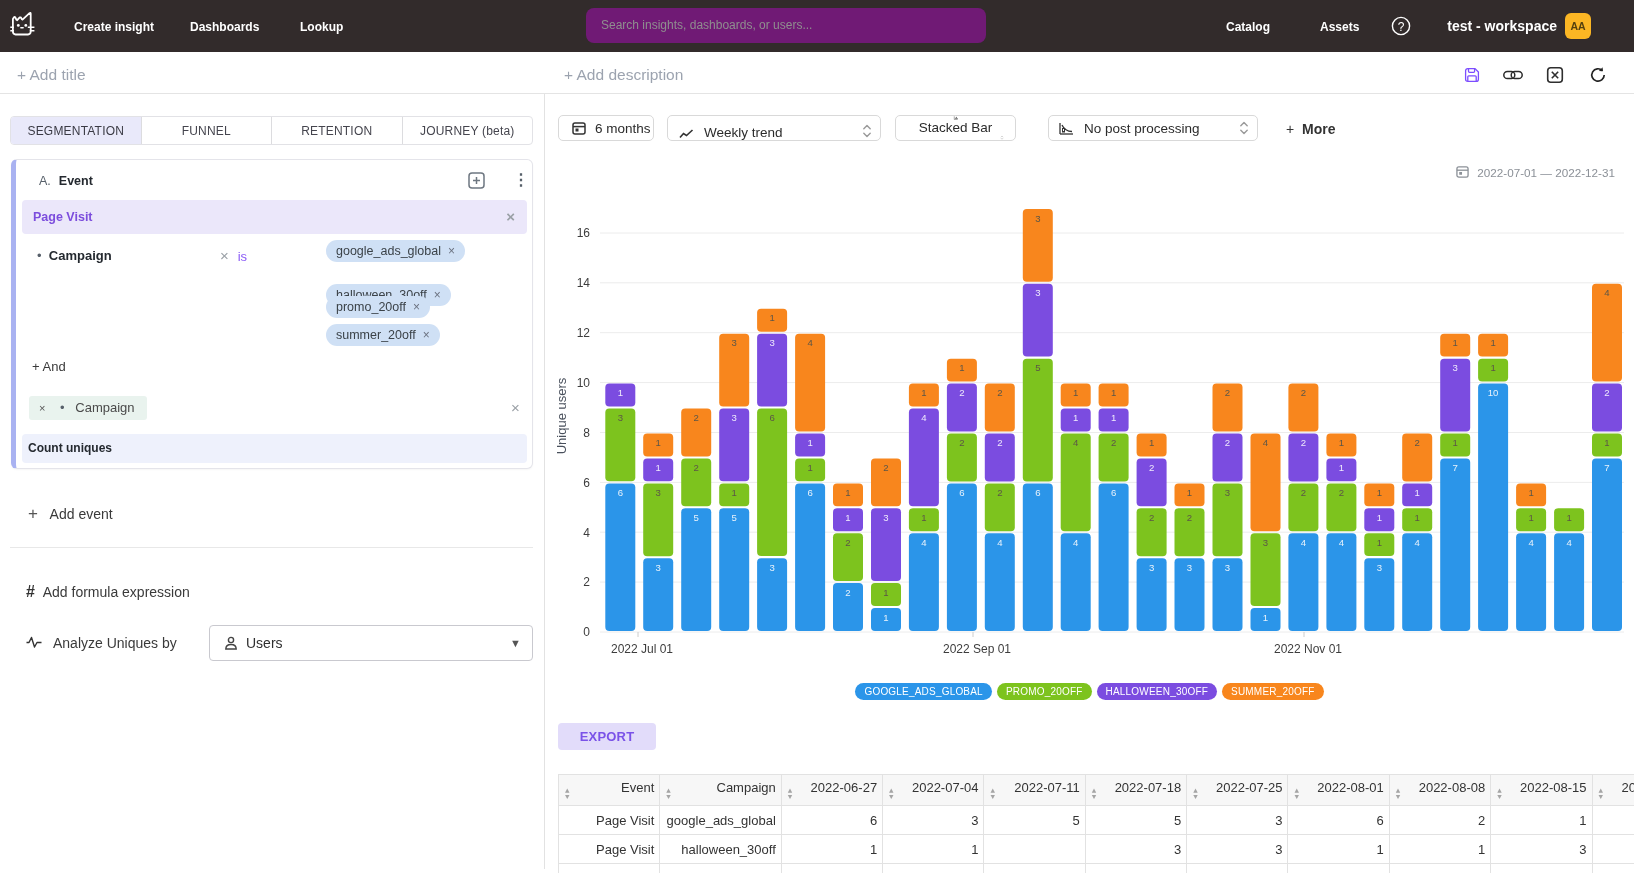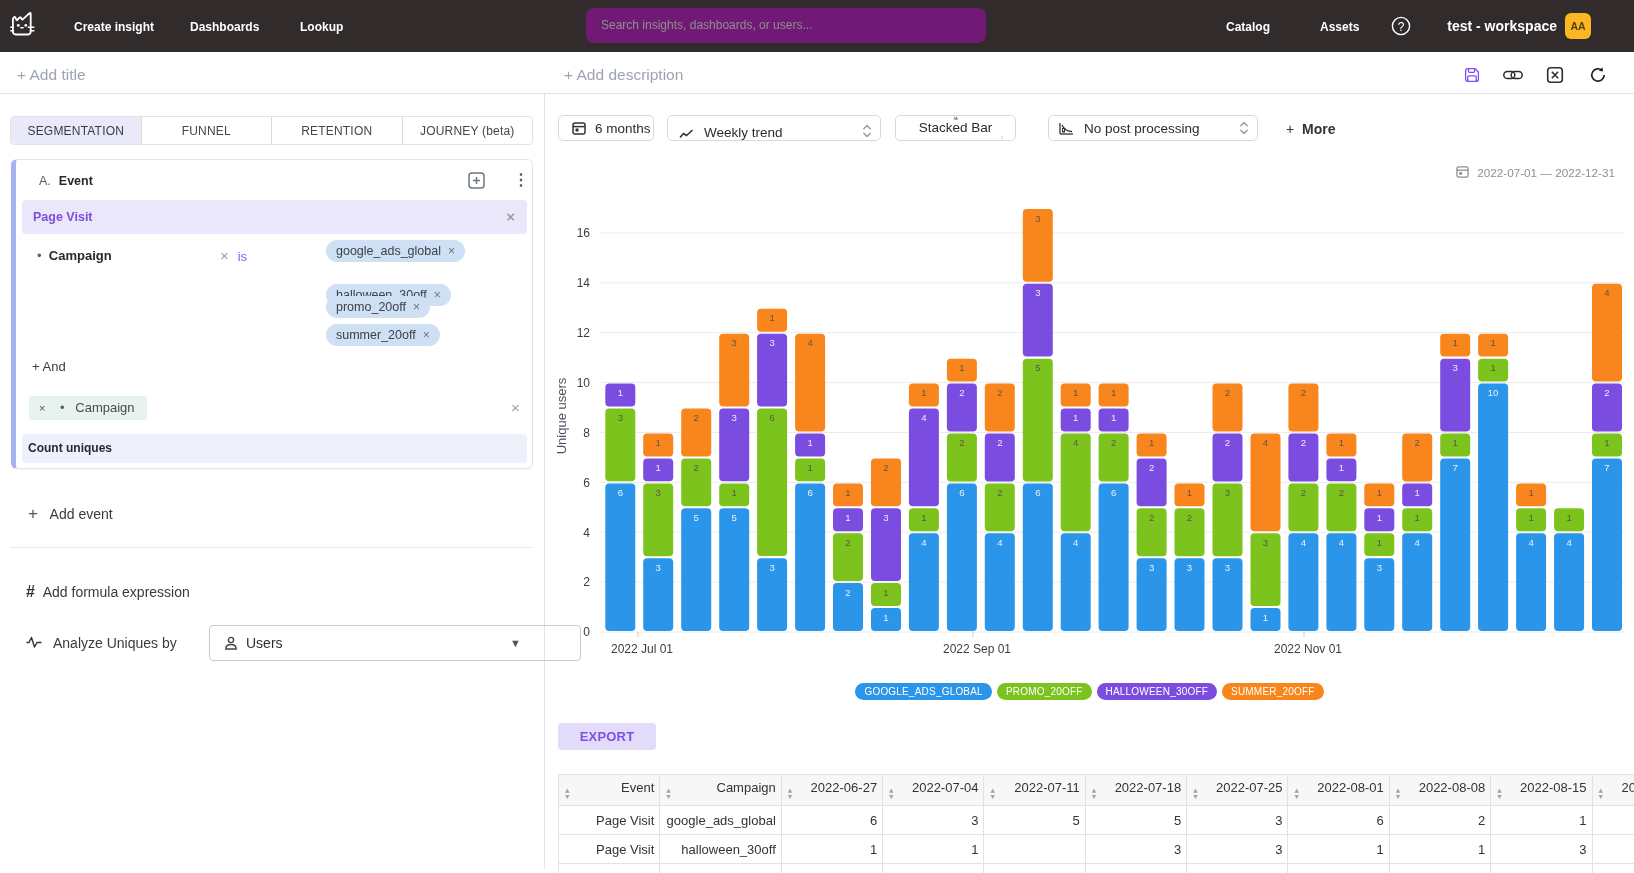--- a/index.html
+++ b/index.html
@@ -121,21 +121,21 @@
     <span class="x abs" style="left:495px;top:239px;">×</span>
     <div class="cnt">Count uniques</div>
   </div>
   <div class="abs" style="left:28px;top:410px;font-size:14px;color:#3a3a3a;"><span style="font-size:17px;color:#555;">+</span>&nbsp;&nbsp;&nbsp;Add event</div>
   <div class="abs" style="left:10px;top:453px;width:523px;border-top:1px solid #e8e8e8;"></div>
   <div class="abs" style="left:26px;top:489px;font-size:14px;color:#3a3a3a;"><span style="font-size:16px;color:#333;font-weight:bold;">#</span>&nbsp;&nbsp;Add formula expression</div>
   <svg class="abs" style="left:26px;top:542px;" width="16" height="13" viewBox="0 0 16 13">
         <path d="M0.5 6.5 L3 6.5 L5.5 1.5 L8.5 11 L11 6.5 L15.5 6.5" fill="none" stroke="#333" stroke-width="1.4" stroke-linejoin="round"></path>
       </svg>
   <div class="abs" style="left:53px;top:541px;font-size:14px;color:#3a3a3a;">Analyze Uniques by</div>
-  <div class="abs" style="left:209px;top:531px;width:372px;height:36px;border:1px solid #c9c9cf;border-radius:4px;">
+  <div class="abs" style="left:209px;top:531px;width:324px;height:36px;border:1px solid #c9c9cf;border-radius:4px;">
     <svg class="abs" style="left:14px;top:10px;" width="14" height="15" viewBox="0 0 14 15">
           <circle cx="7" cy="4" r="2.6" fill="none" stroke="#444" stroke-width="1.4"></circle>
           <path d="M1.8 13 Q1.8 8.5 7 8.5 Q12.2 8.5 12.2 13 Z" fill="none" stroke="#444" stroke-width="1.4"></path>
         </svg>
     <span class="abs" style="left:36px;top:9px;font-size:14px;color:#2f2f2f;">Users</span>
     <span class="abs" style="left:300px;top:11px;color:#555;font-size:11px;">▼</span>
   </div>
 </aside>
 <div class="right">
   <div class="btn" style="left:13px;top:21px;width:96px;">

